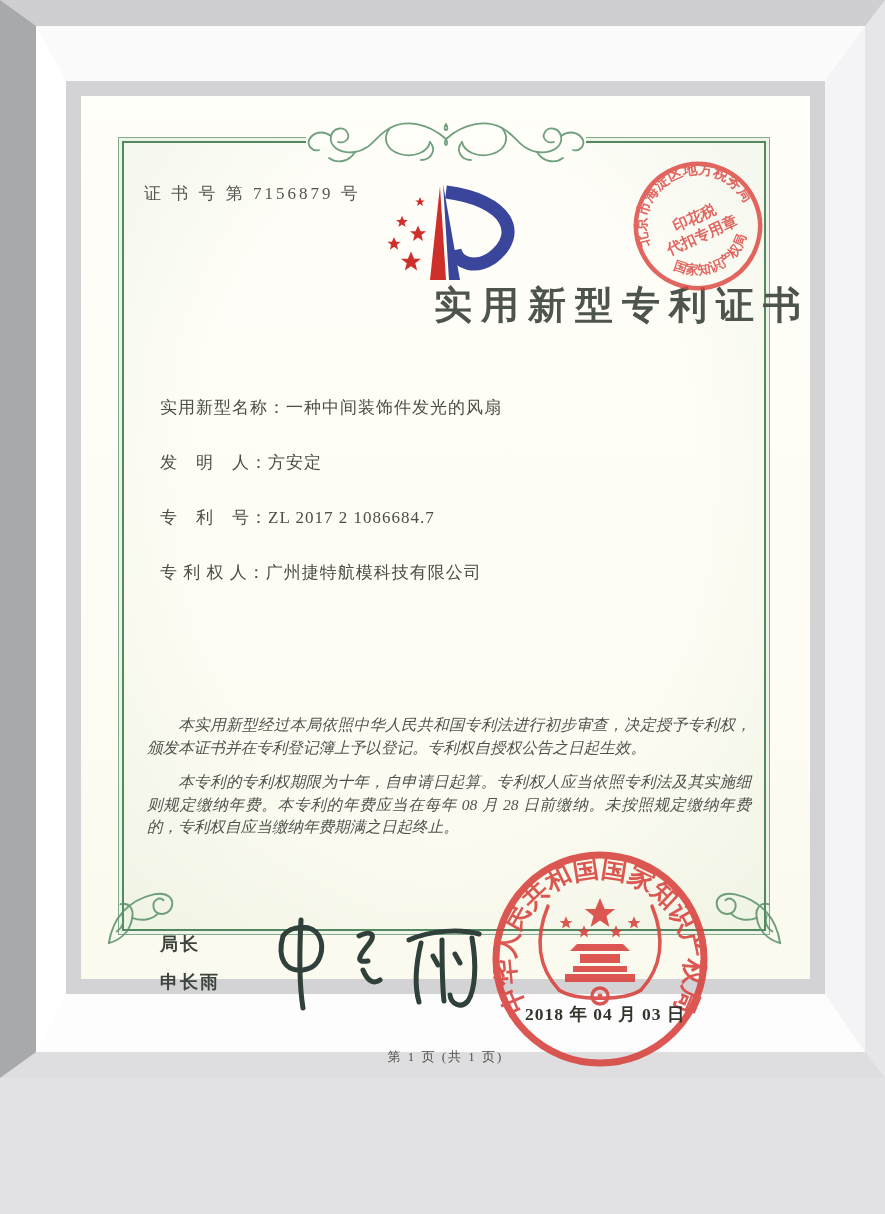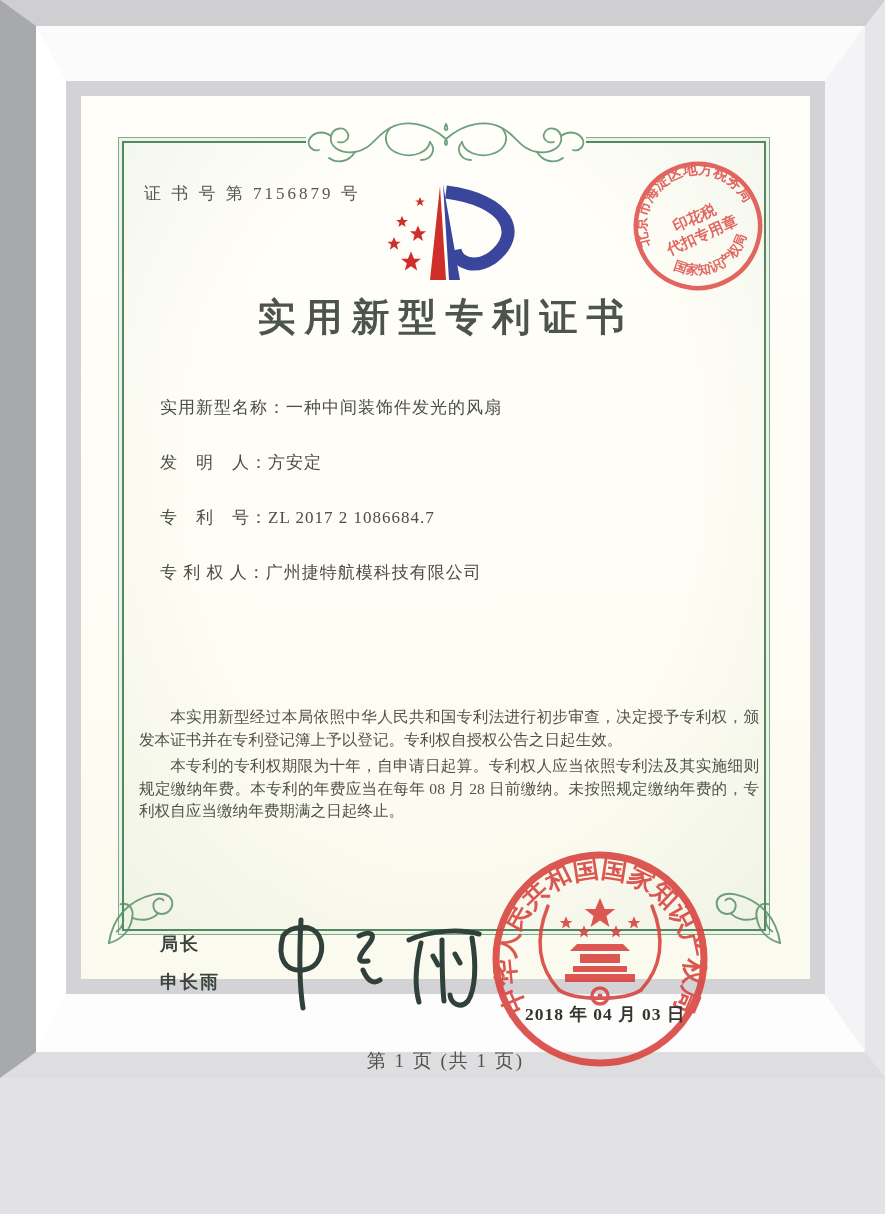--- a/index.html
+++ b/index.html
@@ -23,39 +23,39 @@
      box-shadow:inset 0 0 0 3px rgba(255,254,248,0.9), inset 0 0 0 5px #53895f;
      background:radial-gradient(ellipse at 50% 45%, rgba(235,243,228,0) 55%, rgba(205,224,198,0.28) 100%);}
   .ornament-top{position:absolute;top:14px;left:50%;transform:translateX(-50%);
      background:transparent;}
   .corner-orn{position:absolute;width:78px;height:78px;}
   .corner-orn.left{left:22px;bottom:30px;}
   .corner-orn.right{right:24px;bottom:30px;transform:scaleX(-1);}
   
   .cert-no{position:absolute;left:63px;top:86px;font-size:17px;letter-spacing:3px;color:#55554f;}
   .logo{position:absolute;left:50%;top:84px;transform:translateX(-50%);}
-  .title{position:absolute;left:0;right:0;top:196px;text-align:center;
+  .title{position:absolute;left:0;right:0;top:184px;text-align:right;
      font-size:38px;font-weight:bold;letter-spacing:9px;color:#4d544e;}
   .fields{position:absolute;left:79px;top:300px;right:44px;}
   .field-row{height:55px;font-size:17px;color:#4a4e47;letter-spacing:1px;white-space:nowrap;}
   .field-row .lbl{color:#4a4e47;}
   .field-row .val{color:#4a4e47;}
   .paragraphs{position:absolute;left:54px;top:606px;width:628px;
      font-size:15.6px;line-height:22.5px;color:#4f534c;text-align:justify;}
-  .paragraphs p{margin:4px;text-indent:2em;}
+  .paragraphs p{margin:12px;text-indent:2em;font-style:italic;}
   .signer{position:absolute;left:79px;top:836px;font-size:18px;color:#3d443e;
      font-family:"Liberation Sans","DejaVu Sans",sans-serif;font-weight:600;}
   .signer div{margin-bottom:14px;letter-spacing:2px;}
   .signature{position:absolute;left:186px;top:812px;}
   .seal-main{position:absolute;left:404px;top:748px;opacity:.88;}
   .issue-date{position:absolute;left:444px;top:906px;z-index:5;font-size:17.5px;
      font-weight:bold;color:#35332c;letter-spacing:1px;}
   .seal-tax{position:absolute;left:537px;top:50px;transform:rotate(-24deg);opacity:.82;}
   .page-footer{position:absolute;left:0;right:0;top:952px;text-align:center;
-     font-size:19px;color:#4f534c;letter-spacing:2px;}
+     font-size:13px;color:#4f534c;letter-spacing:2px;}
 </style>
 </head>
 <body>
 
 <div class="scene">
   <div class="frame-outer">
     <div class="frame-face">
       <div class="mat">
         <div class="paper">
 

